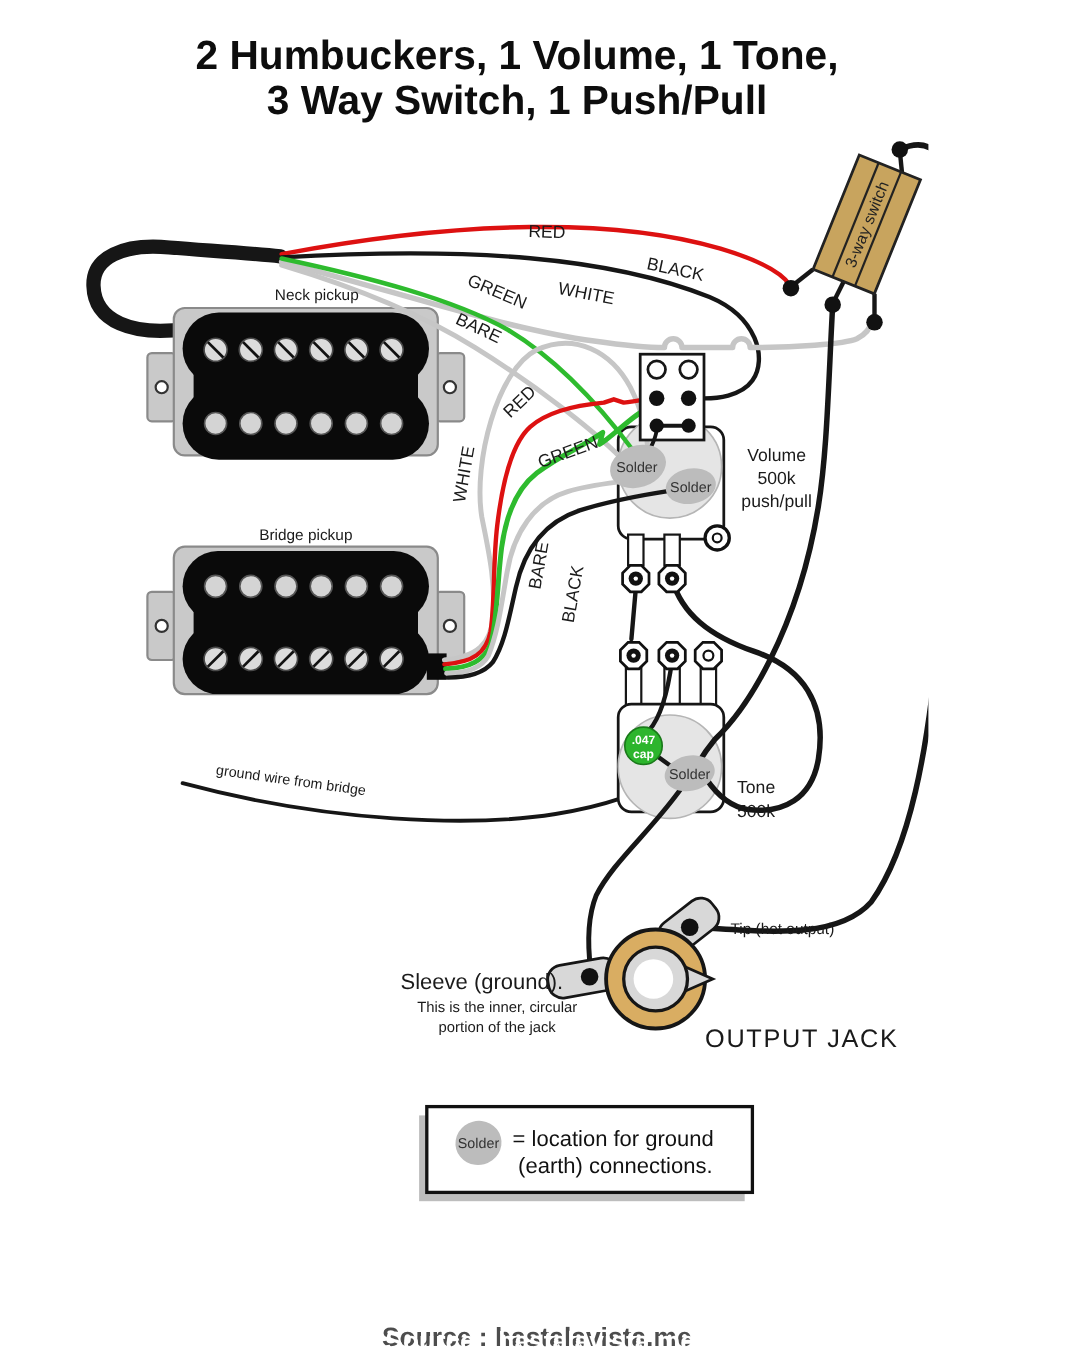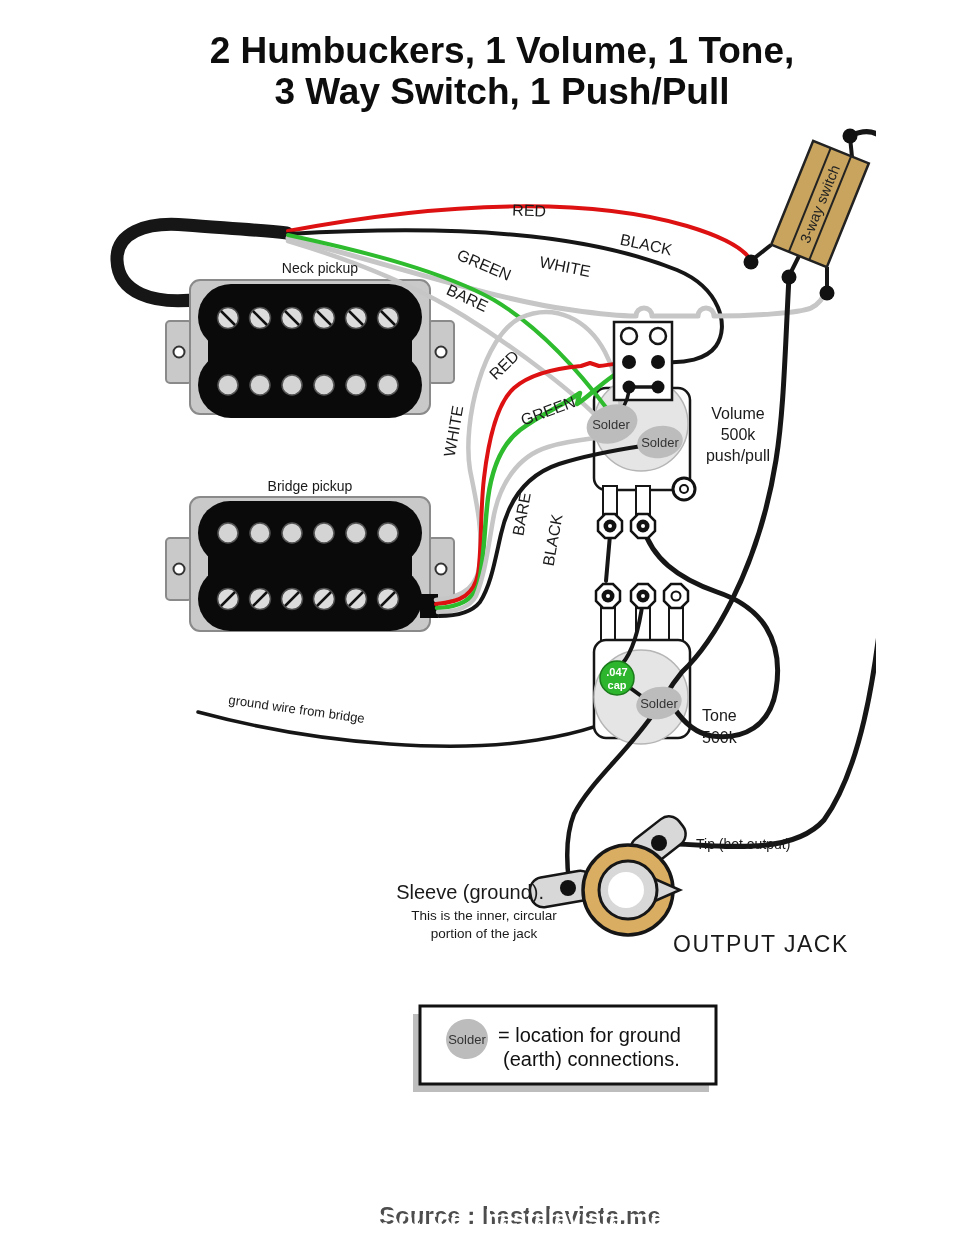--- a/index.html
+++ b/index.html
@@ -1,16 +1,16 @@
 <!DOCTYPE html>
 <html><head>
 <meta charset="utf-8">
 <style>
   html,body{margin:0;padding:0;background:#fff;}
-  .page{position:relative;width:844px;height:1240px;background:#fff;overflow:hidden;padding-left:32px;}
+  .page{position:relative;width:844px;height:1240px;background:#fff;overflow:hidden;}
   svg text{font-family:"Liberation Sans",sans-serif;}
   .wire{fill:none;stroke-linecap:round;stroke-linejoin:round;}
   .bk{stroke:#161616;}
   .title-txt{font-size:37px;font-weight:bold;fill:#0d0d0d;}
   .wirelbl{font-size:16px;fill:#1a1a1a;}
   .complbl{font-size:16px;fill:#1a1a1a;}
   .pklbl{font-size:14px;fill:#1a1a1a;}
   .soldertxt{font-size:13px;fill:#333;}
   .captxt{font-size:11px;fill:#fff;font-weight:bold;}
   .groundlbl{font-size:13px;fill:#1a1a1a;}

